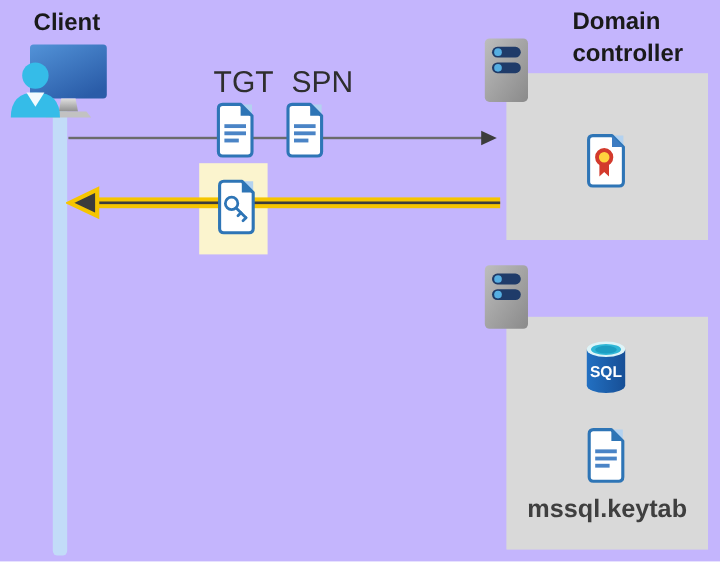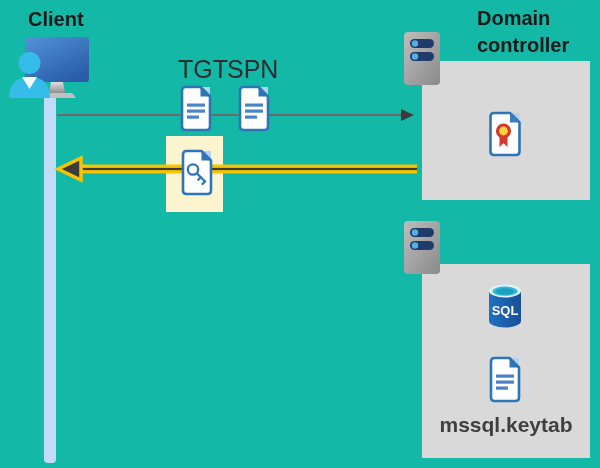--- a/index.html
+++ b/index.html
@@ -1,17 +1,17 @@
 <!DOCTYPE html>
 <html style="--accent_blue: #2E75B6; --doc_line_blue: #4A84C6; --fold_light_blue: #B3D2F0; --person_cyan: #35BCE8; --lifeline_blue: #C2DCF8; --box_gray: #D9D9D9; --highlight_yellow: #FBF4CE; --arrow_yellow: #F6C500; --arrow_gray: #6B6B6B; --arrow_dark: #3C3C3C; --server_navy: #1F3B69; --server_dot_blue: #56AEE2; --sql_blue: #1E63B2; --sql_teal: #30B7D6; --cert_red: #D33A2C; --cert_gold: #FFD33E;"><head>
 <meta charset="utf-8">
 <style>
   html,body{margin:0;padding:0;background:#fff;}
   #canvas{
-    position:relative;width:600px;height:468px;background:#14b8a6;
+    position:relative;width:600px;height:468px;background:#c4b5fd;
     font-family:"Liberation Sans", sans-serif;overflow:hidden;
   }
   .abs{position:absolute;}
   .title{font-weight:bold;font-size:20px;line-height:27px;color:#1a1a1a;}
   .small-label{font-size:25px;color:#2e2e2e;text-align:center;}
   .file-label{font-size:21px;color:#3f3f3f;text-align:center;}
 
   
   #lifeline{left:44px;top:92px;width:12px;height:371px;background:var(--lifeline_blue,#C2DCF8);border-radius:0 0 4px 4px;}
 
@@ -24,21 +24,21 @@
 
   
   .gray-box{background:var(--box_gray,#D9D9D9);}
   #dc-box{left:422px;top:61px;width:168px;height:139px;}
   #linux-box{left:422px;top:264px;width:168px;height:194px;}
 
   #client-label{left:28px;top:6px;}
   #dc-label{left:455px;top:5px;width:130px;margin-left:22px;}
   #linux-label{left:455px;top:227px;width:140px;}
   #tgt-label{left:178px;top:55px;width:36px;}
-  #spn-label{left:227px;top:55px;width:36px;}
+  #spn-label{left:243px;top:55px;width:36px;}
   #keytab-label{left:422px;top:413px;width:168px;font-weight:bold;}
 
   #client-icon{left:6px;top:30px;}
   #dc-server-icon{left:403px;top:31px;}
   #linux-server-icon{left:403px;top:220px;}
   #tgt-doc{left:179px;top:85px;}
   #spn-doc{left:237px;top:85px;}
   #key-doc{left:180px;top:149px;}
   #cert-icon{left:487px;top:111px;}
   #sql-icon{left:487px;top:283px;}

